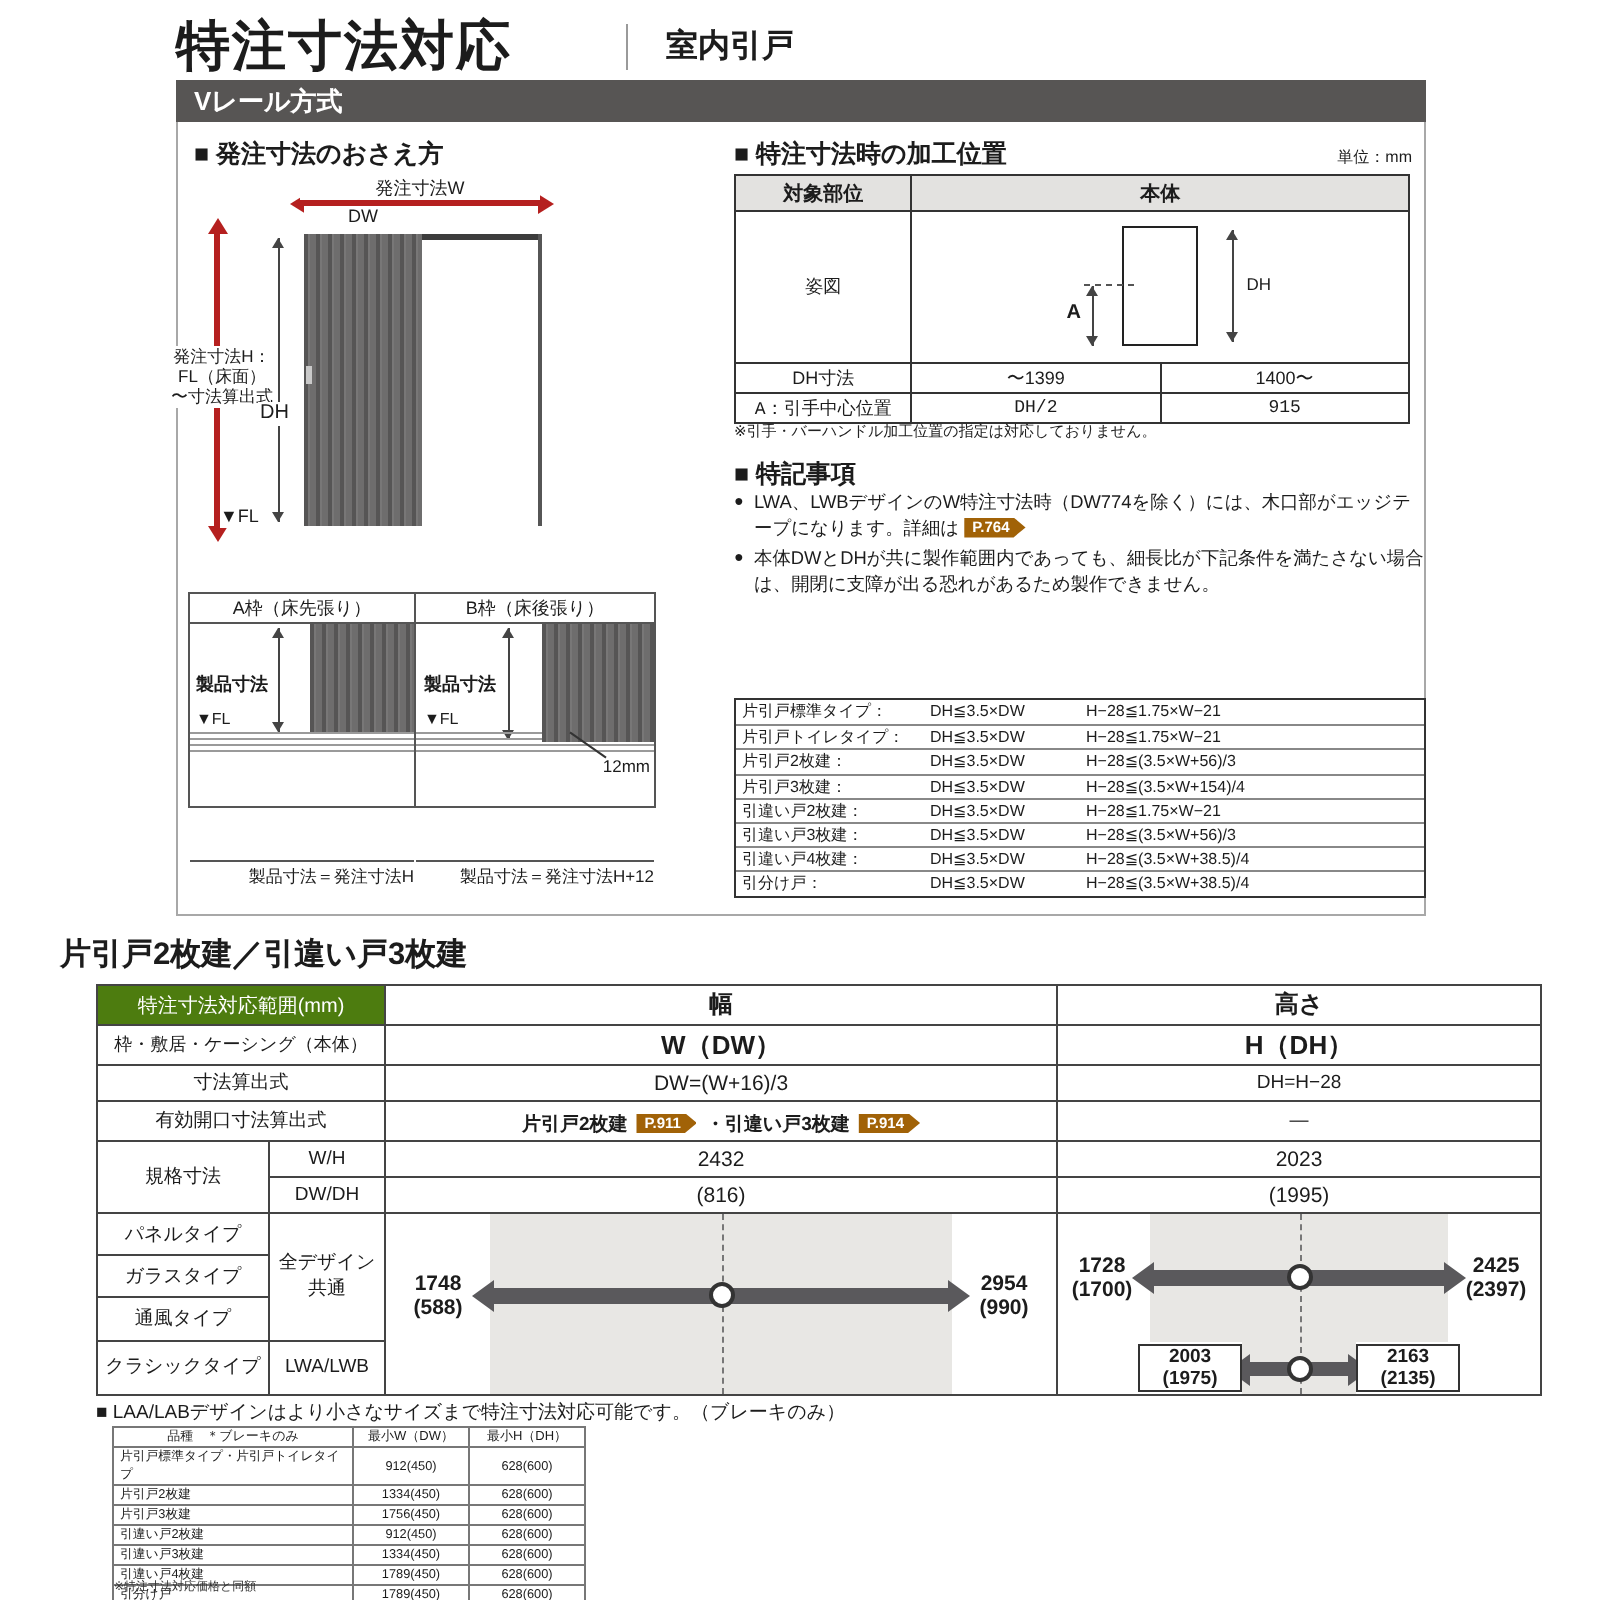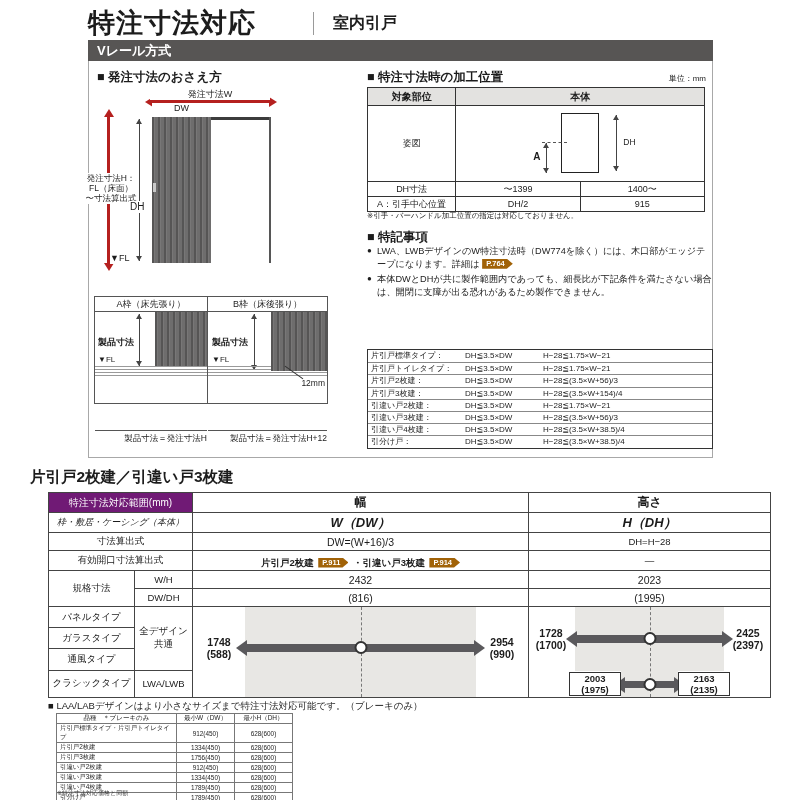--- a/index.html
+++ b/index.html
@@ -108,21 +108,21 @@
   line-height:12px; white-space:nowrap; overflow:hidden; }
 .srow:first-child { border-top:none; }
 .srow .t { width:97px; padding-left:3px; }
 .srow .f1 { width:78px; }
 .srow .f2 { flex:1; }
 
 
 .sec2-title { left:30px; top:467px; font-size:15.5px; font-weight:bold; }
 .big { position:absolute; left:48px; top:492px; width:722px; border:1.5px solid #333; }
 .big td,.big th { border:1px solid #444; text-align:center; font-weight:normal; overflow:hidden; }
-.big .dark { background:#701a75; color:#fff; font-size:10px; }
+.big .dark { background:#4d7c0f; color:#fff; font-size:10px; }
 .big .colh { font-size:12px; font-weight:bold; }
 .big .small { font-size:9px; }
 .big .med { font-size:9.5px; }
 .big .bignum { font-size:13px; font-weight:bold; }
 .big .num { font-size:10.5px; }
 .rangecell { padding:0 !important; }
 .rangebox { position:relative; width:100%; height:90px; }
 .grayblk { position:absolute; background:#e8e7e4; }
 .rnum { position:absolute; font-size:10.5px; font-weight:bold; line-height:1.15; text-align:center; }
 .hbox { position:absolute; bottom:1px; width:52px; height:24px; border:1px solid #333;
@@ -225,21 +225,21 @@
           <div class="dimv" style="left:90px; top:36px; height:30px;"></div>
           <span style="position:absolute; left:77px; top:44px; font-size:10px; font-weight:bold;">A</span>
         </div>
       </td>
     </tr>
     <tr style="height:15px;">
       <td class="rowlab">DH寸法</td>
       <td class="val">〜1399</td>
       <td class="val">1400〜</td>
     </tr>
-    <tr style="height:15px;">
+    <tr style="height:15px;font-family:Liberation Mono, monospace;">
       <td class="rowlab">A：引手中心位置</td>
       <td class="val">DH/2</td>
       <td class="val">915</td>
     </tr>
   </tbody>
     </table>
   <div class="proc-note">※引手・バーハンドル加工位置の指定は対応しておりません。</div>
 
   <div class="sec-h" style="left:278px; top:168px;">■ 特記事項</div>
   <div class="remarks">
@@ -306,21 +306,21 @@
       <col style="width:58px">
       <col style="width:336px">
       <col style="width:242px">
     </colgroup>
   <tbody>
       <tr style="height:20px;">
     <td colspan="2" class="dark">特注寸法対応範囲(mm)</td>
     <td class="colh">幅</td>
     <td class="colh">高さ</td>
   </tr>
-  <tr style="height:20px;font-style:italic;">
+  <tr style="height:20px;">
     <td colspan="2" class="small">枠・敷居・ケーシング（本体）</td>
     <td class="bignum">W（DW）</td>
     <td class="bignum">H（DH）</td>
   </tr>
   <tr style="height:18px;">
     <td colspan="2" class="med">寸法算出式</td>
     <td class="num">DW=(W+16)/3</td>
     <td class="med">DH=H−28</td>
   </tr>
   <tr style="height:20px;">

